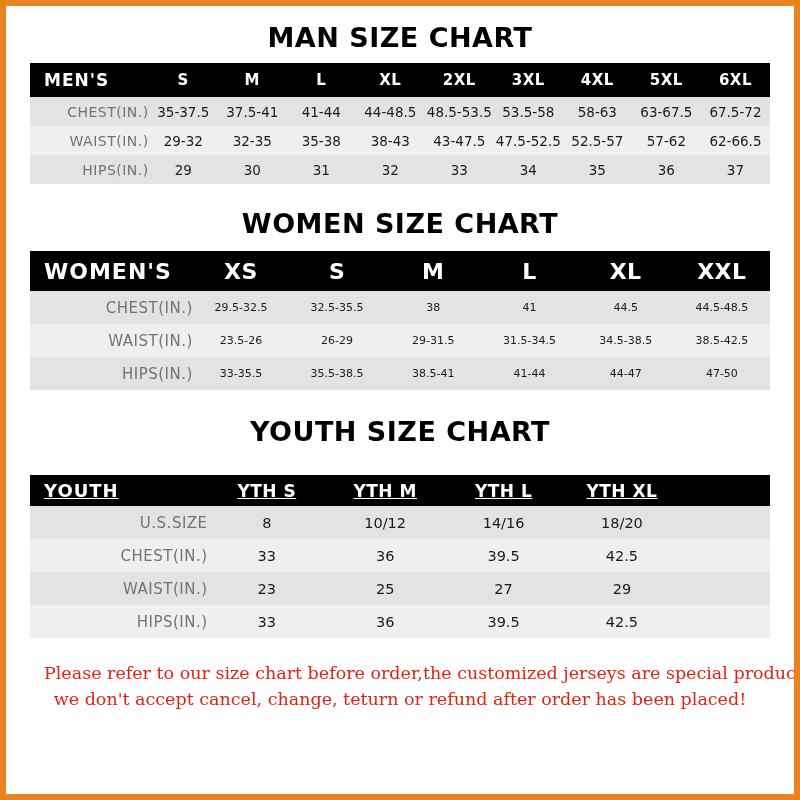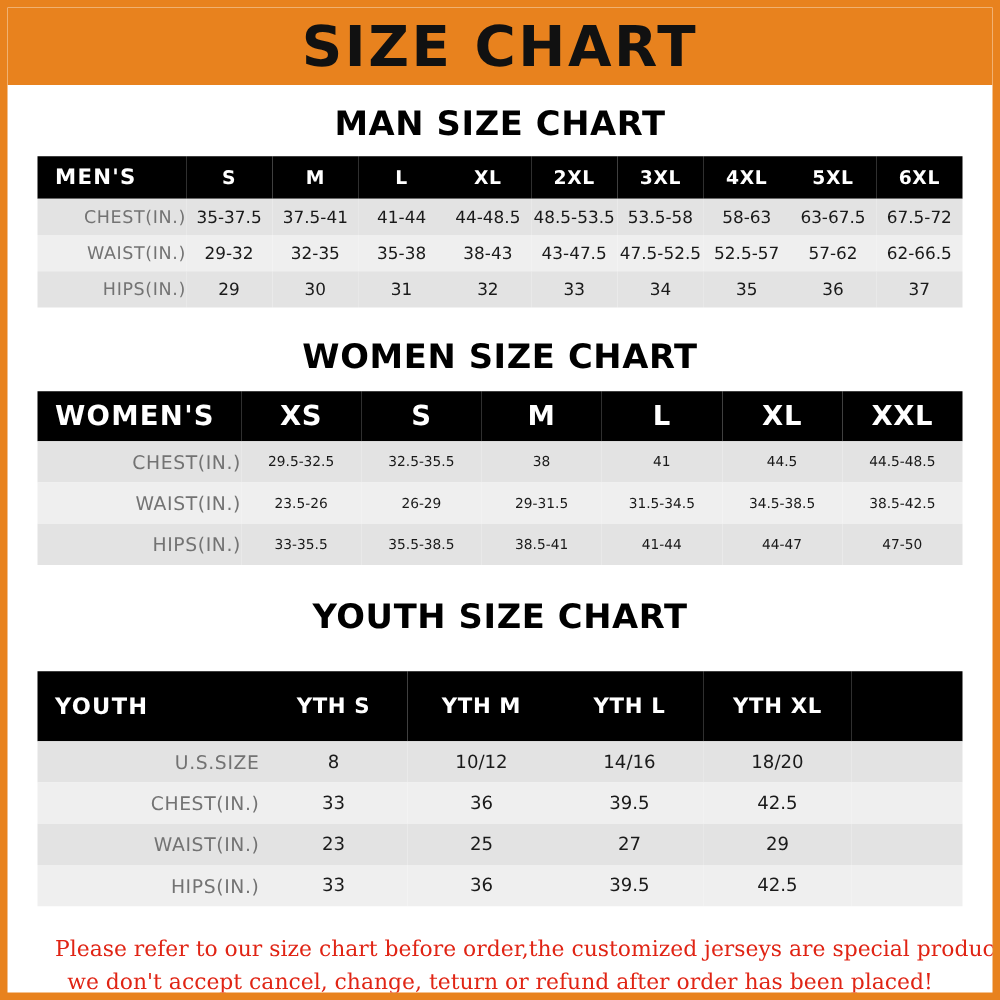--- a/index.html
+++ b/index.html
@@ -92,44 +92,41 @@
     color: #737373;
   }
   .shade-a td { background: #e3e3e3; }
   .shade-b td { background: #efefef; }
 
   .women-hdr td { font-size: 22px; height: 40px; }
   .women-hdr td.rowlabel { font-size: 22px; }
   .women-table .data-row td { font-size: 11px; height: 33px; }
   .women-table .data-row td.rowlabel { font-size: 15px; }
 
-  .youth-hdr td { font-size: 17px; height: 56px; }
+  .youth-hdr td { font-size: 17px; height: 31px; text-decoration: underline; }
   .youth-hdr td.rowlabel { font-size: 18px; }
   .youth-table .data-row td { font-size: 14.5px; height: 33px; }
   .youth-table .data-row td.rowlabel { font-size: 15px; }
 
   .notice {
     margin-top: 22px;
     padding: 0 14px;
     text-align: center;
     color: #e02414;
     font-family: "DejaVu Serif", serif;
     font-size: 17.5px;
     line-height: 1.5;
   }
   .notice div { white-space: nowrap; }
 </style>
 </head>
 <body>
 
 <div class="page">
 
-  <div class="banner">
-    <div class="banner-title">SIZE CHART</div>
-  </div>
 
   <div class="content">
 
     <div class="section-title t-man">MAN SIZE CHART</div>
 
     <table class="man-table">
       <colgroup>
         <col style="width:16%">
           <col style="width:9.3%">
           <col style="width:9.3%">

